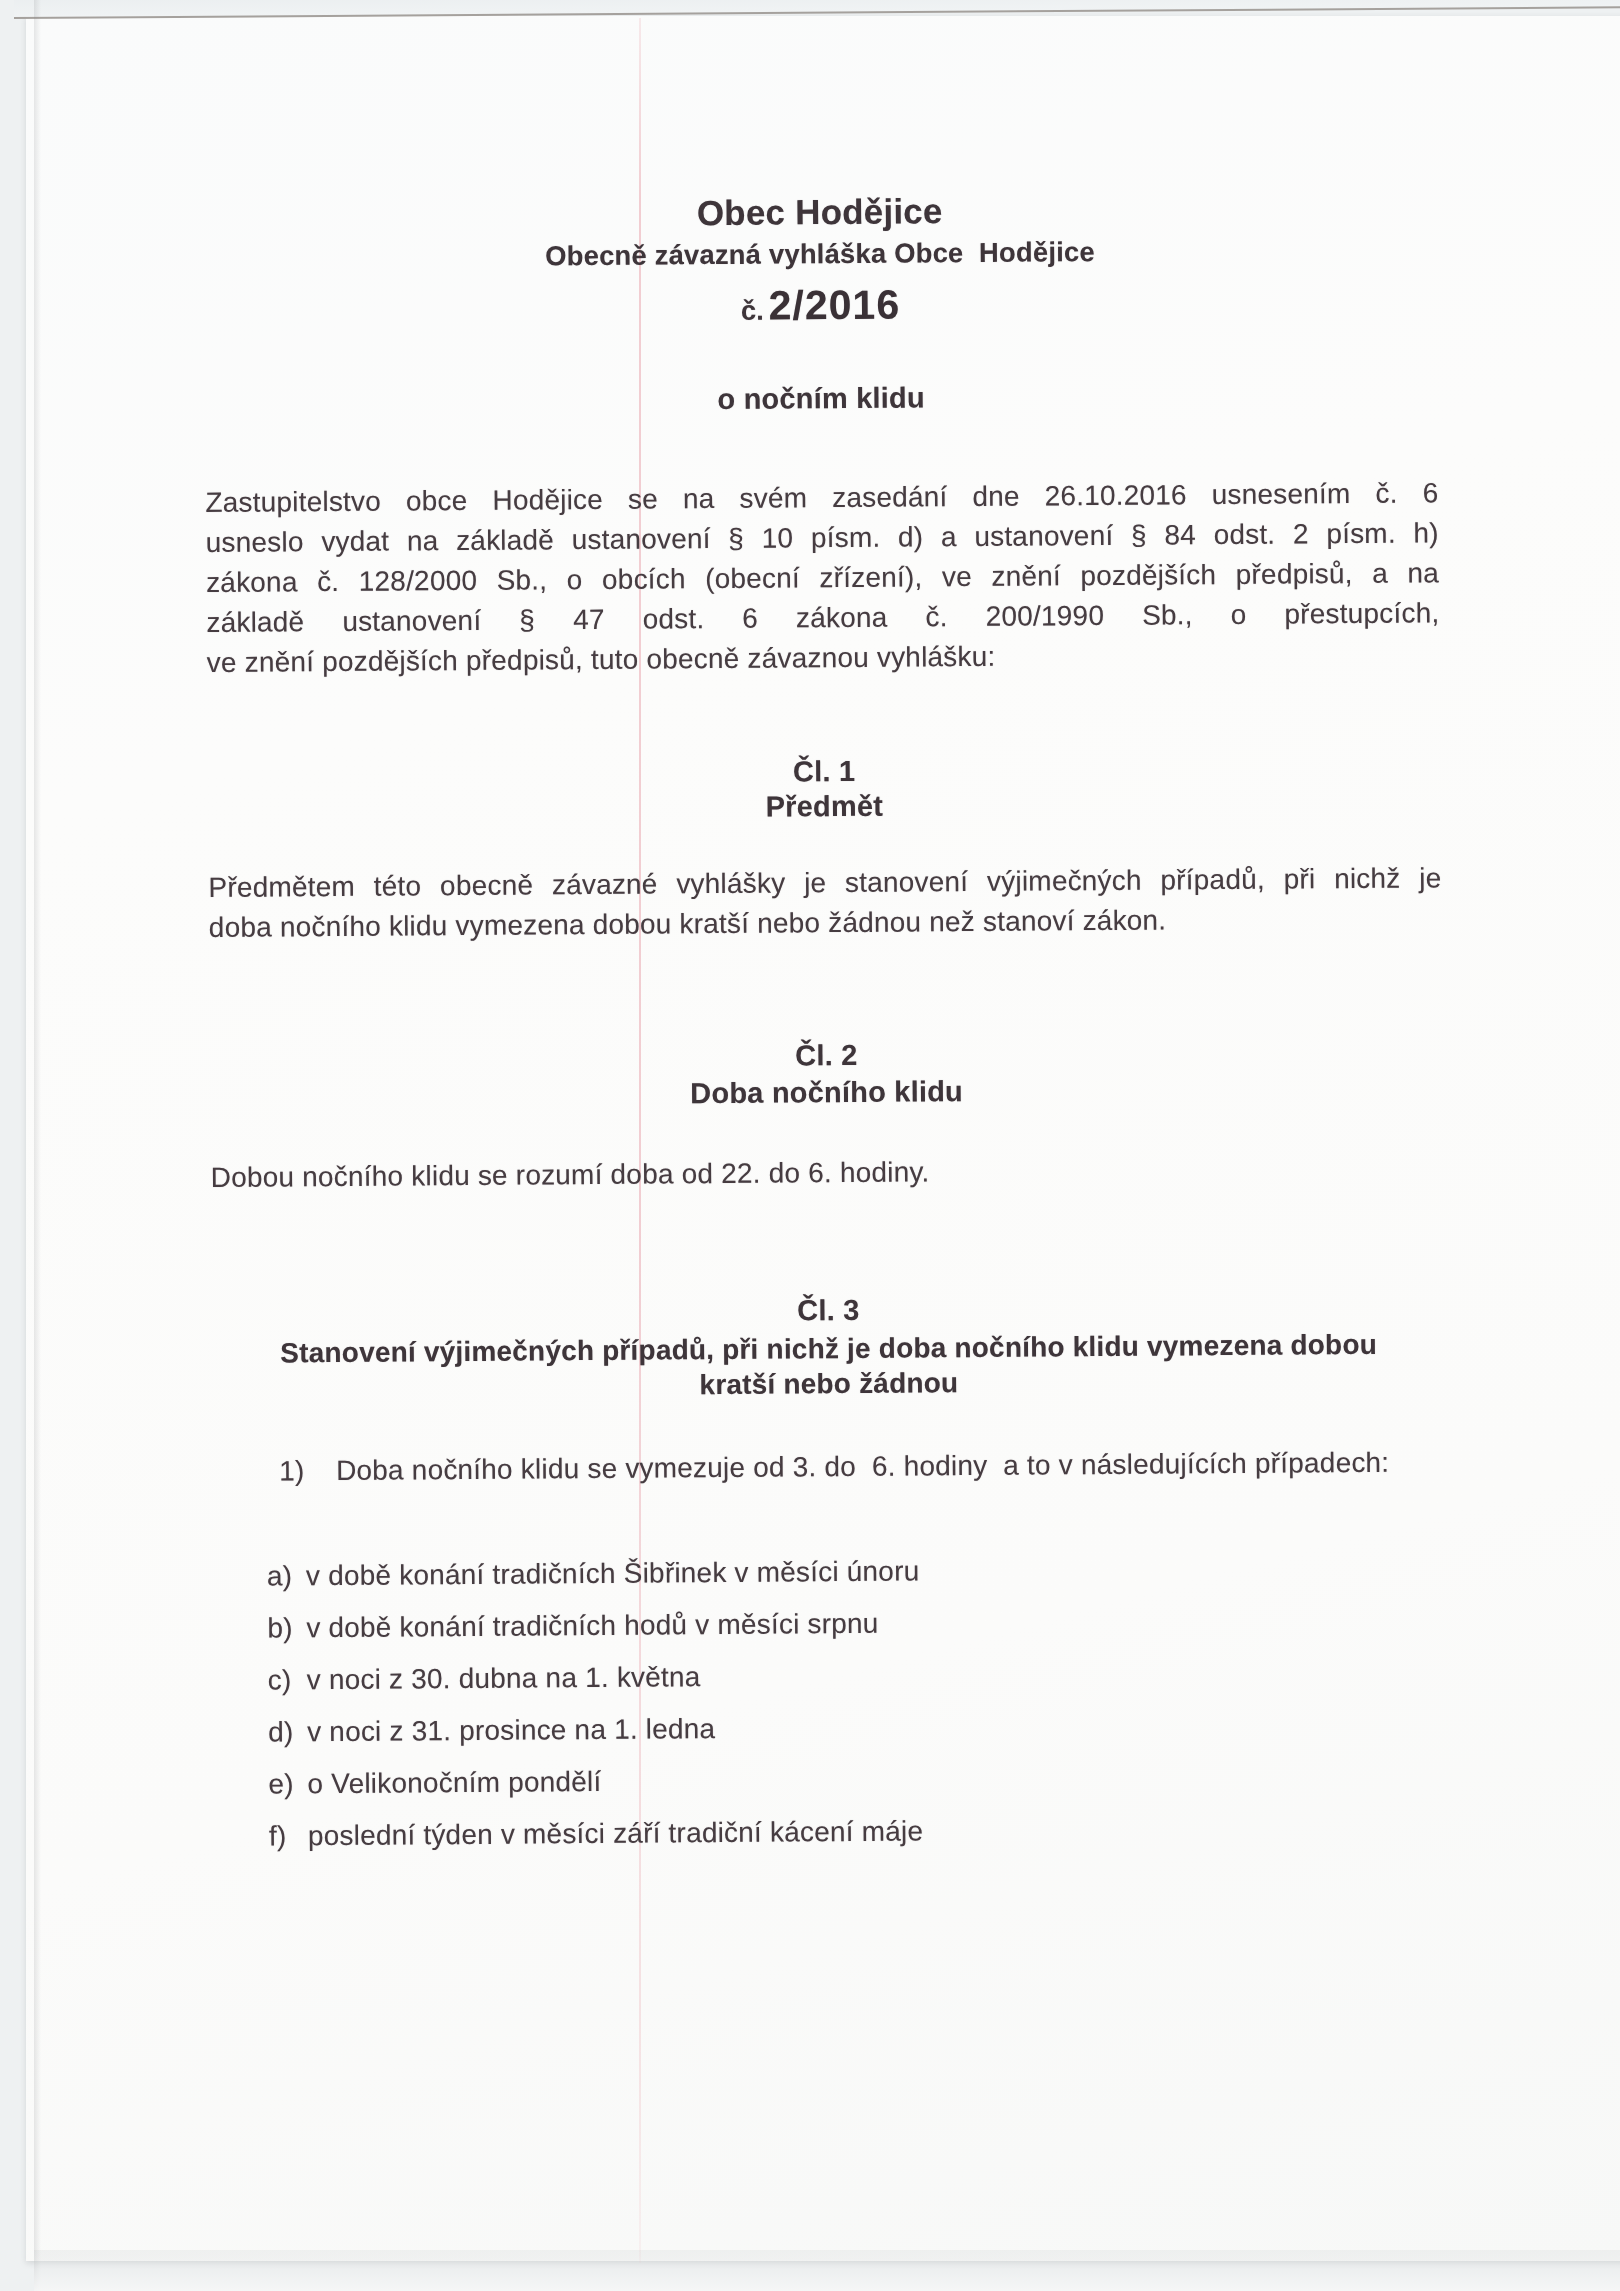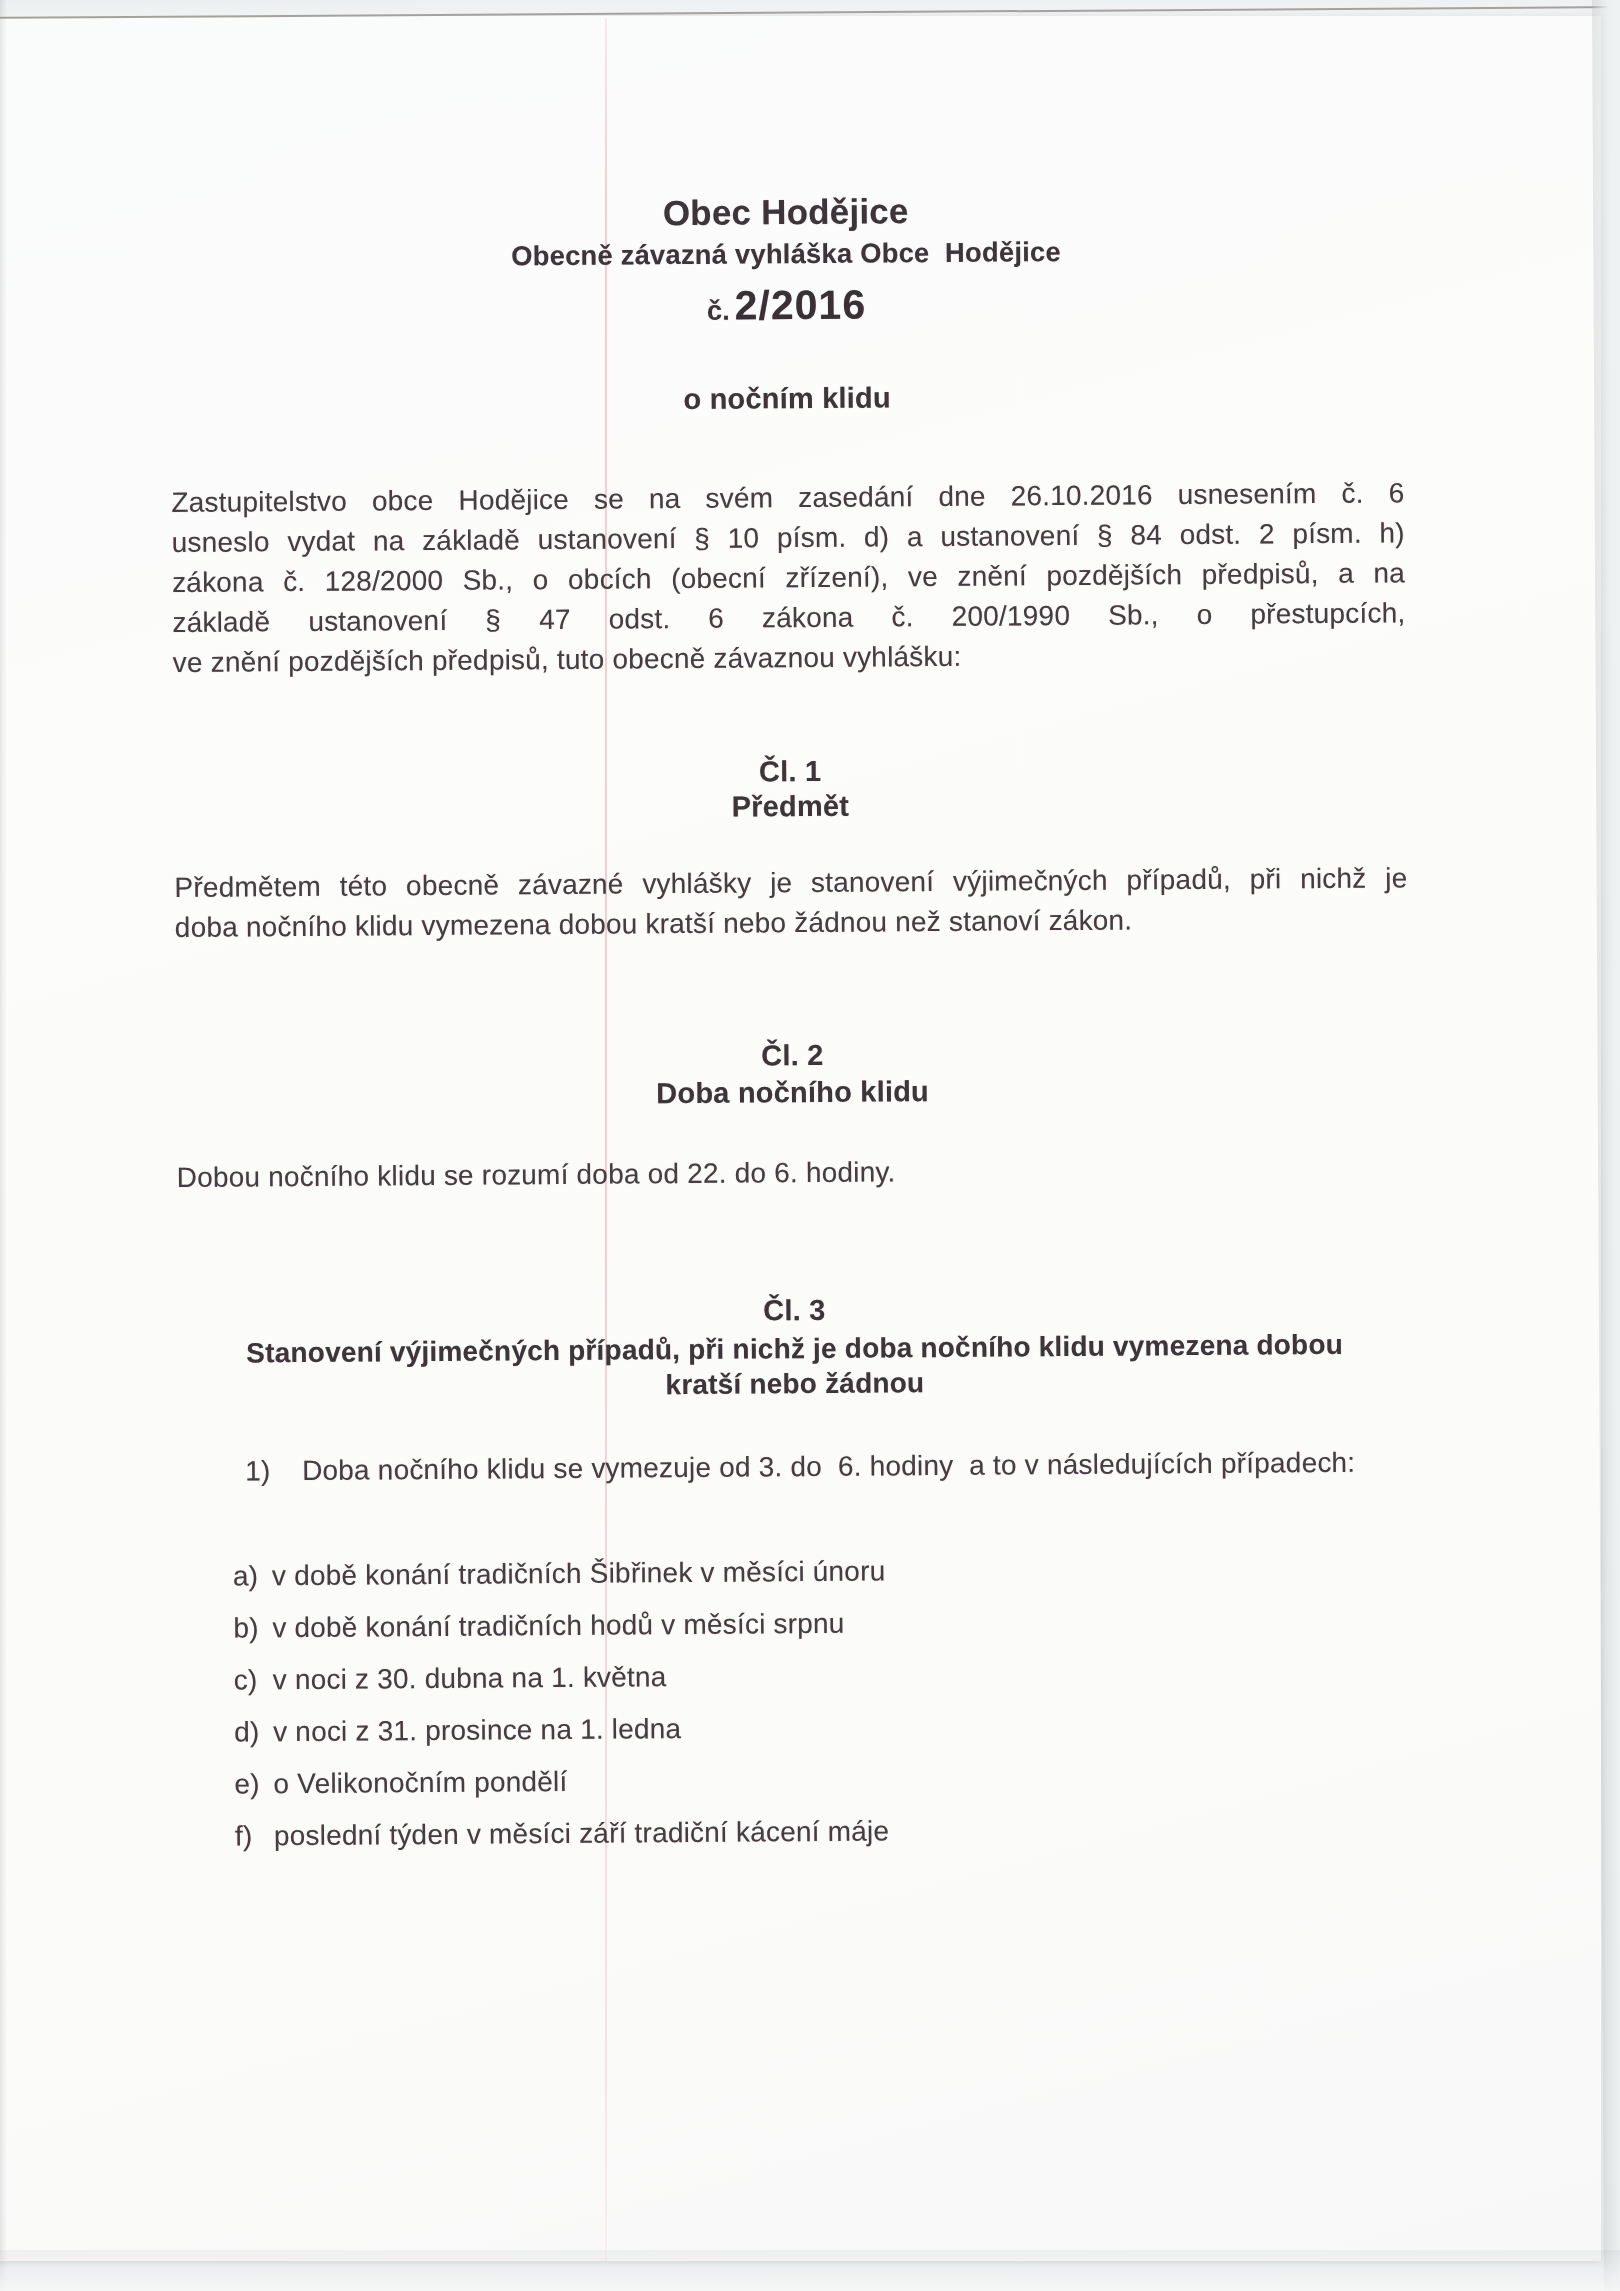--- a/index.html
+++ b/index.html
@@ -4,21 +4,21 @@
 <style>
   html, body { margin: 0; padding: 0; }
   body {
     width: 1620px; height: 2292px;
     background: #eef1f2;
     overflow: hidden;
     font-family: "Liberation Sans", "DejaVu Sans", sans-serif;
     color: #463c41;
     position: relative;
   }
-  .scan-bg { position: absolute; inset: 0; }
+  .scan-bg { position: absolute; inset: 0; margin-left: 34px; }
 
   
   .paper {
     position: absolute;
     left: -7.8px; top: 15.7px;
     width: 1609px; height: 2245px;
     background: linear-gradient(165deg, #fafbfb 0%, #fcfcfb 30%, #fbfbfa 70%, #f7f8f7 100%);
     box-shadow: 0 2px 5.9px rgba(110,115,118,0.22);
     z-index: 1;
   }

